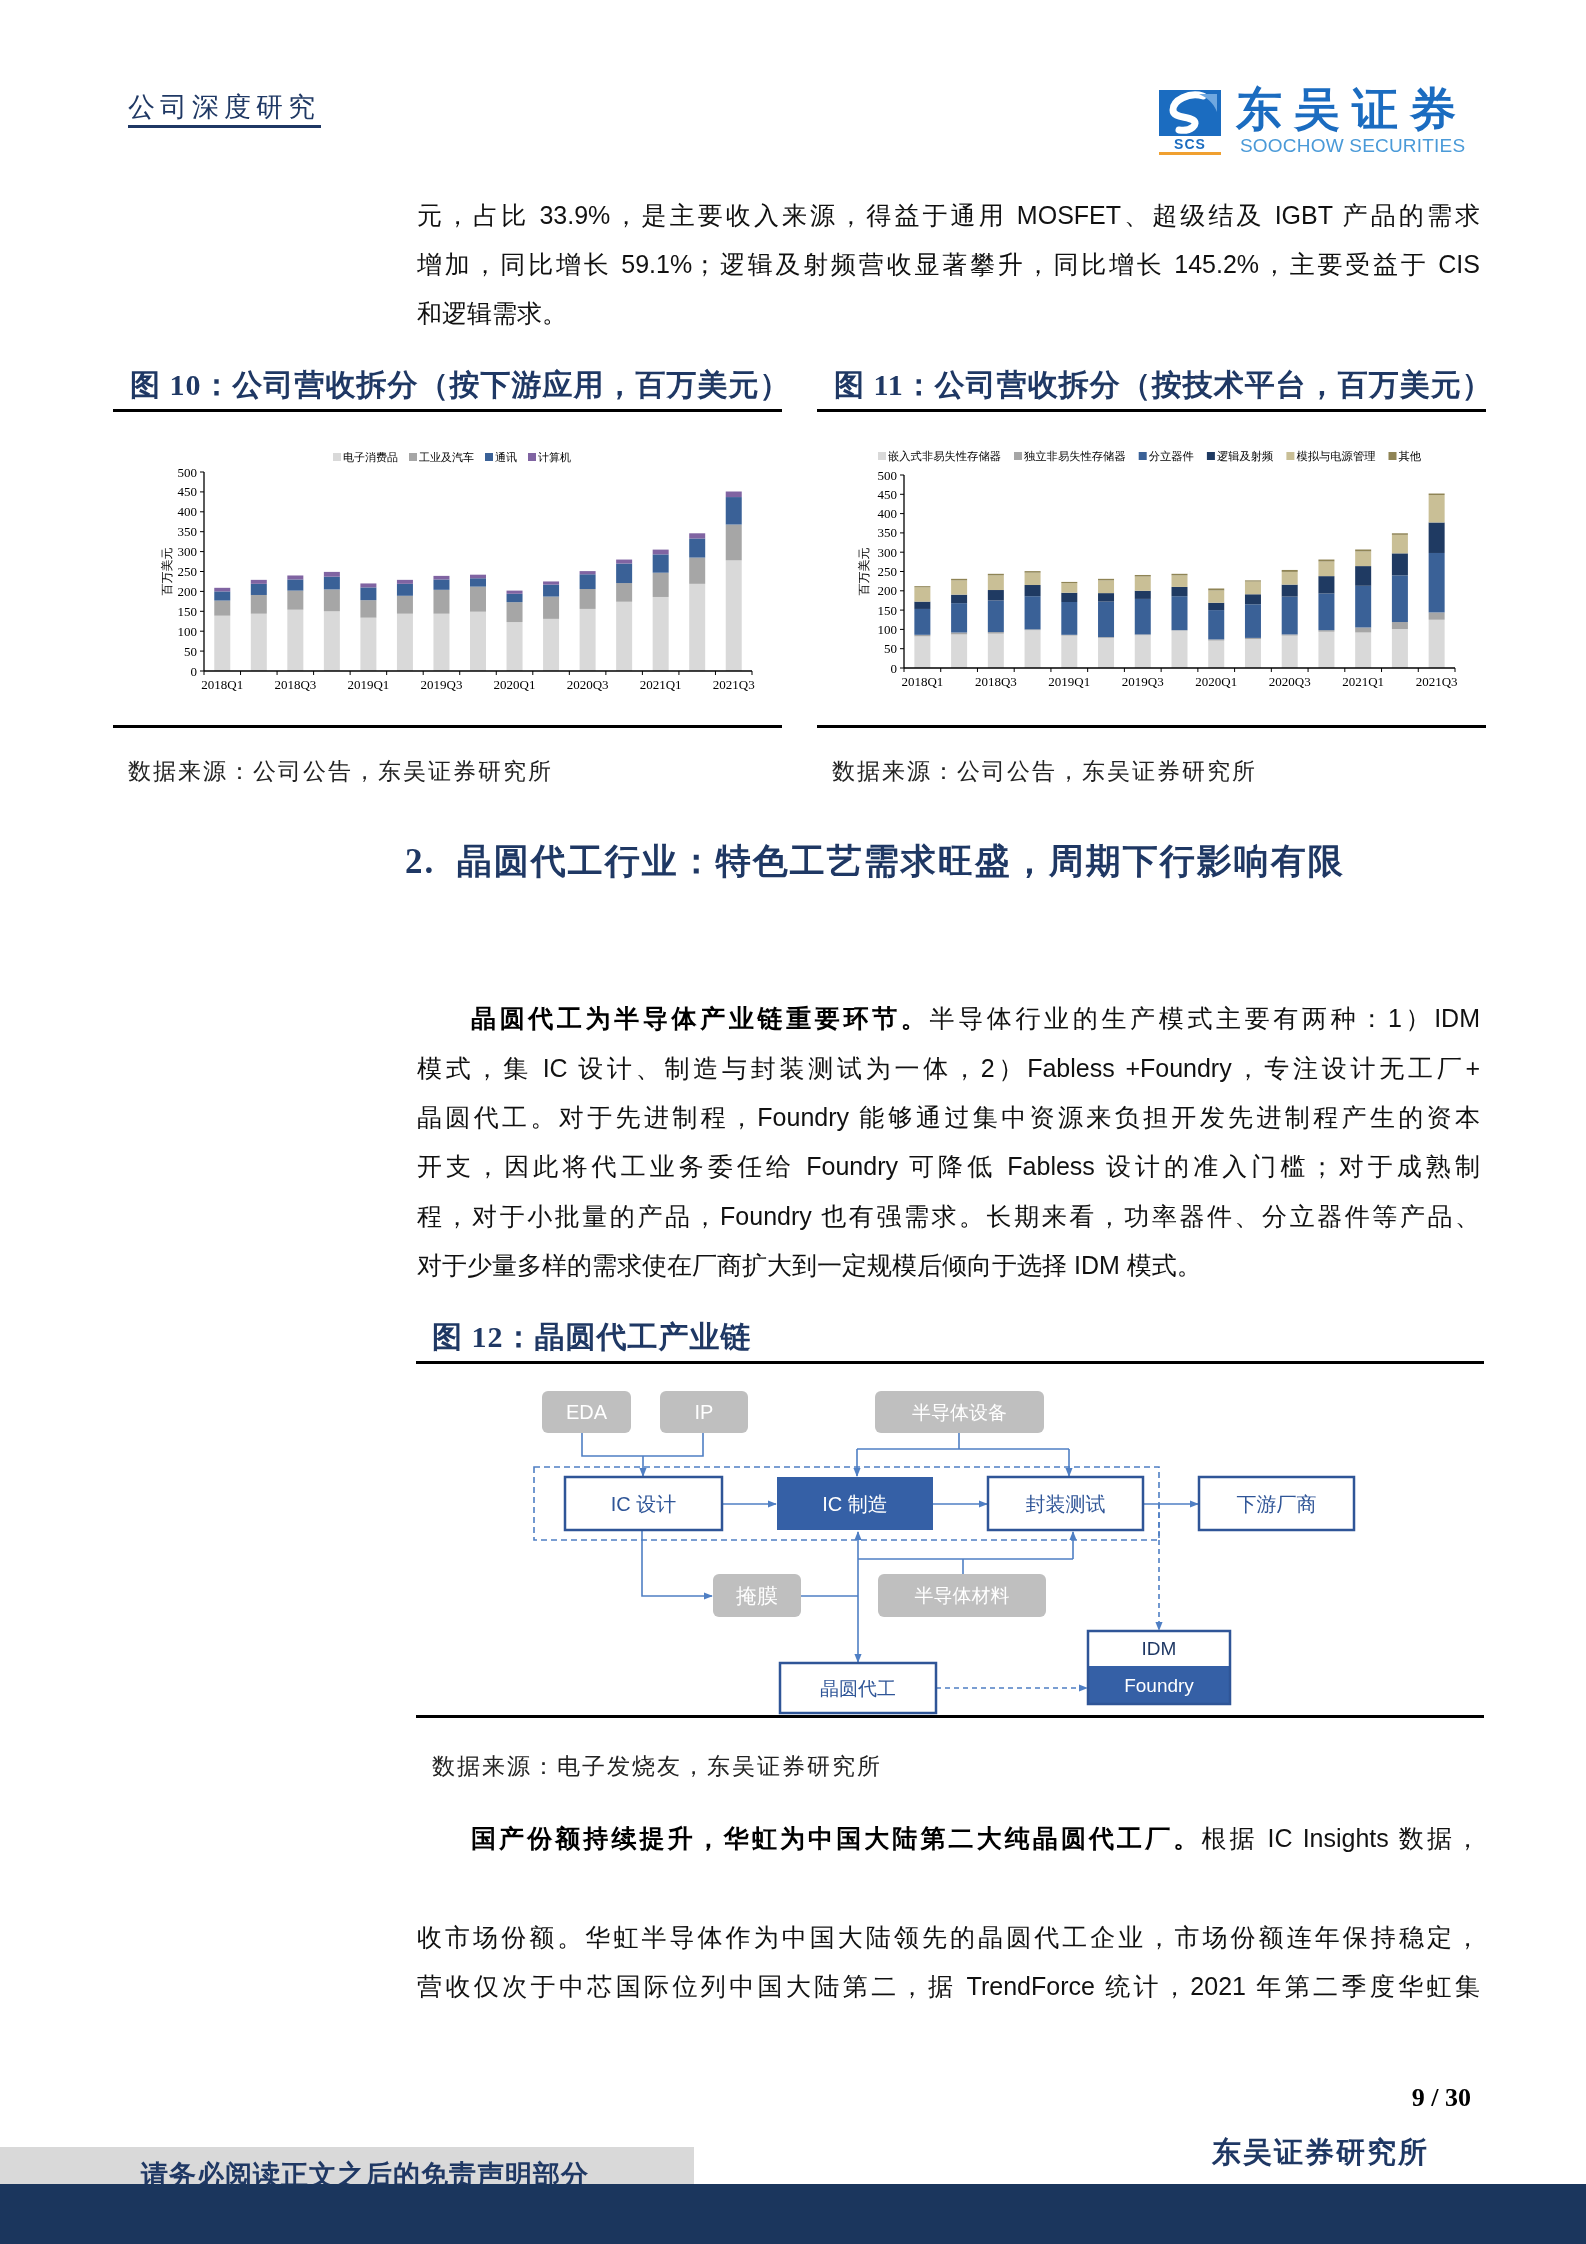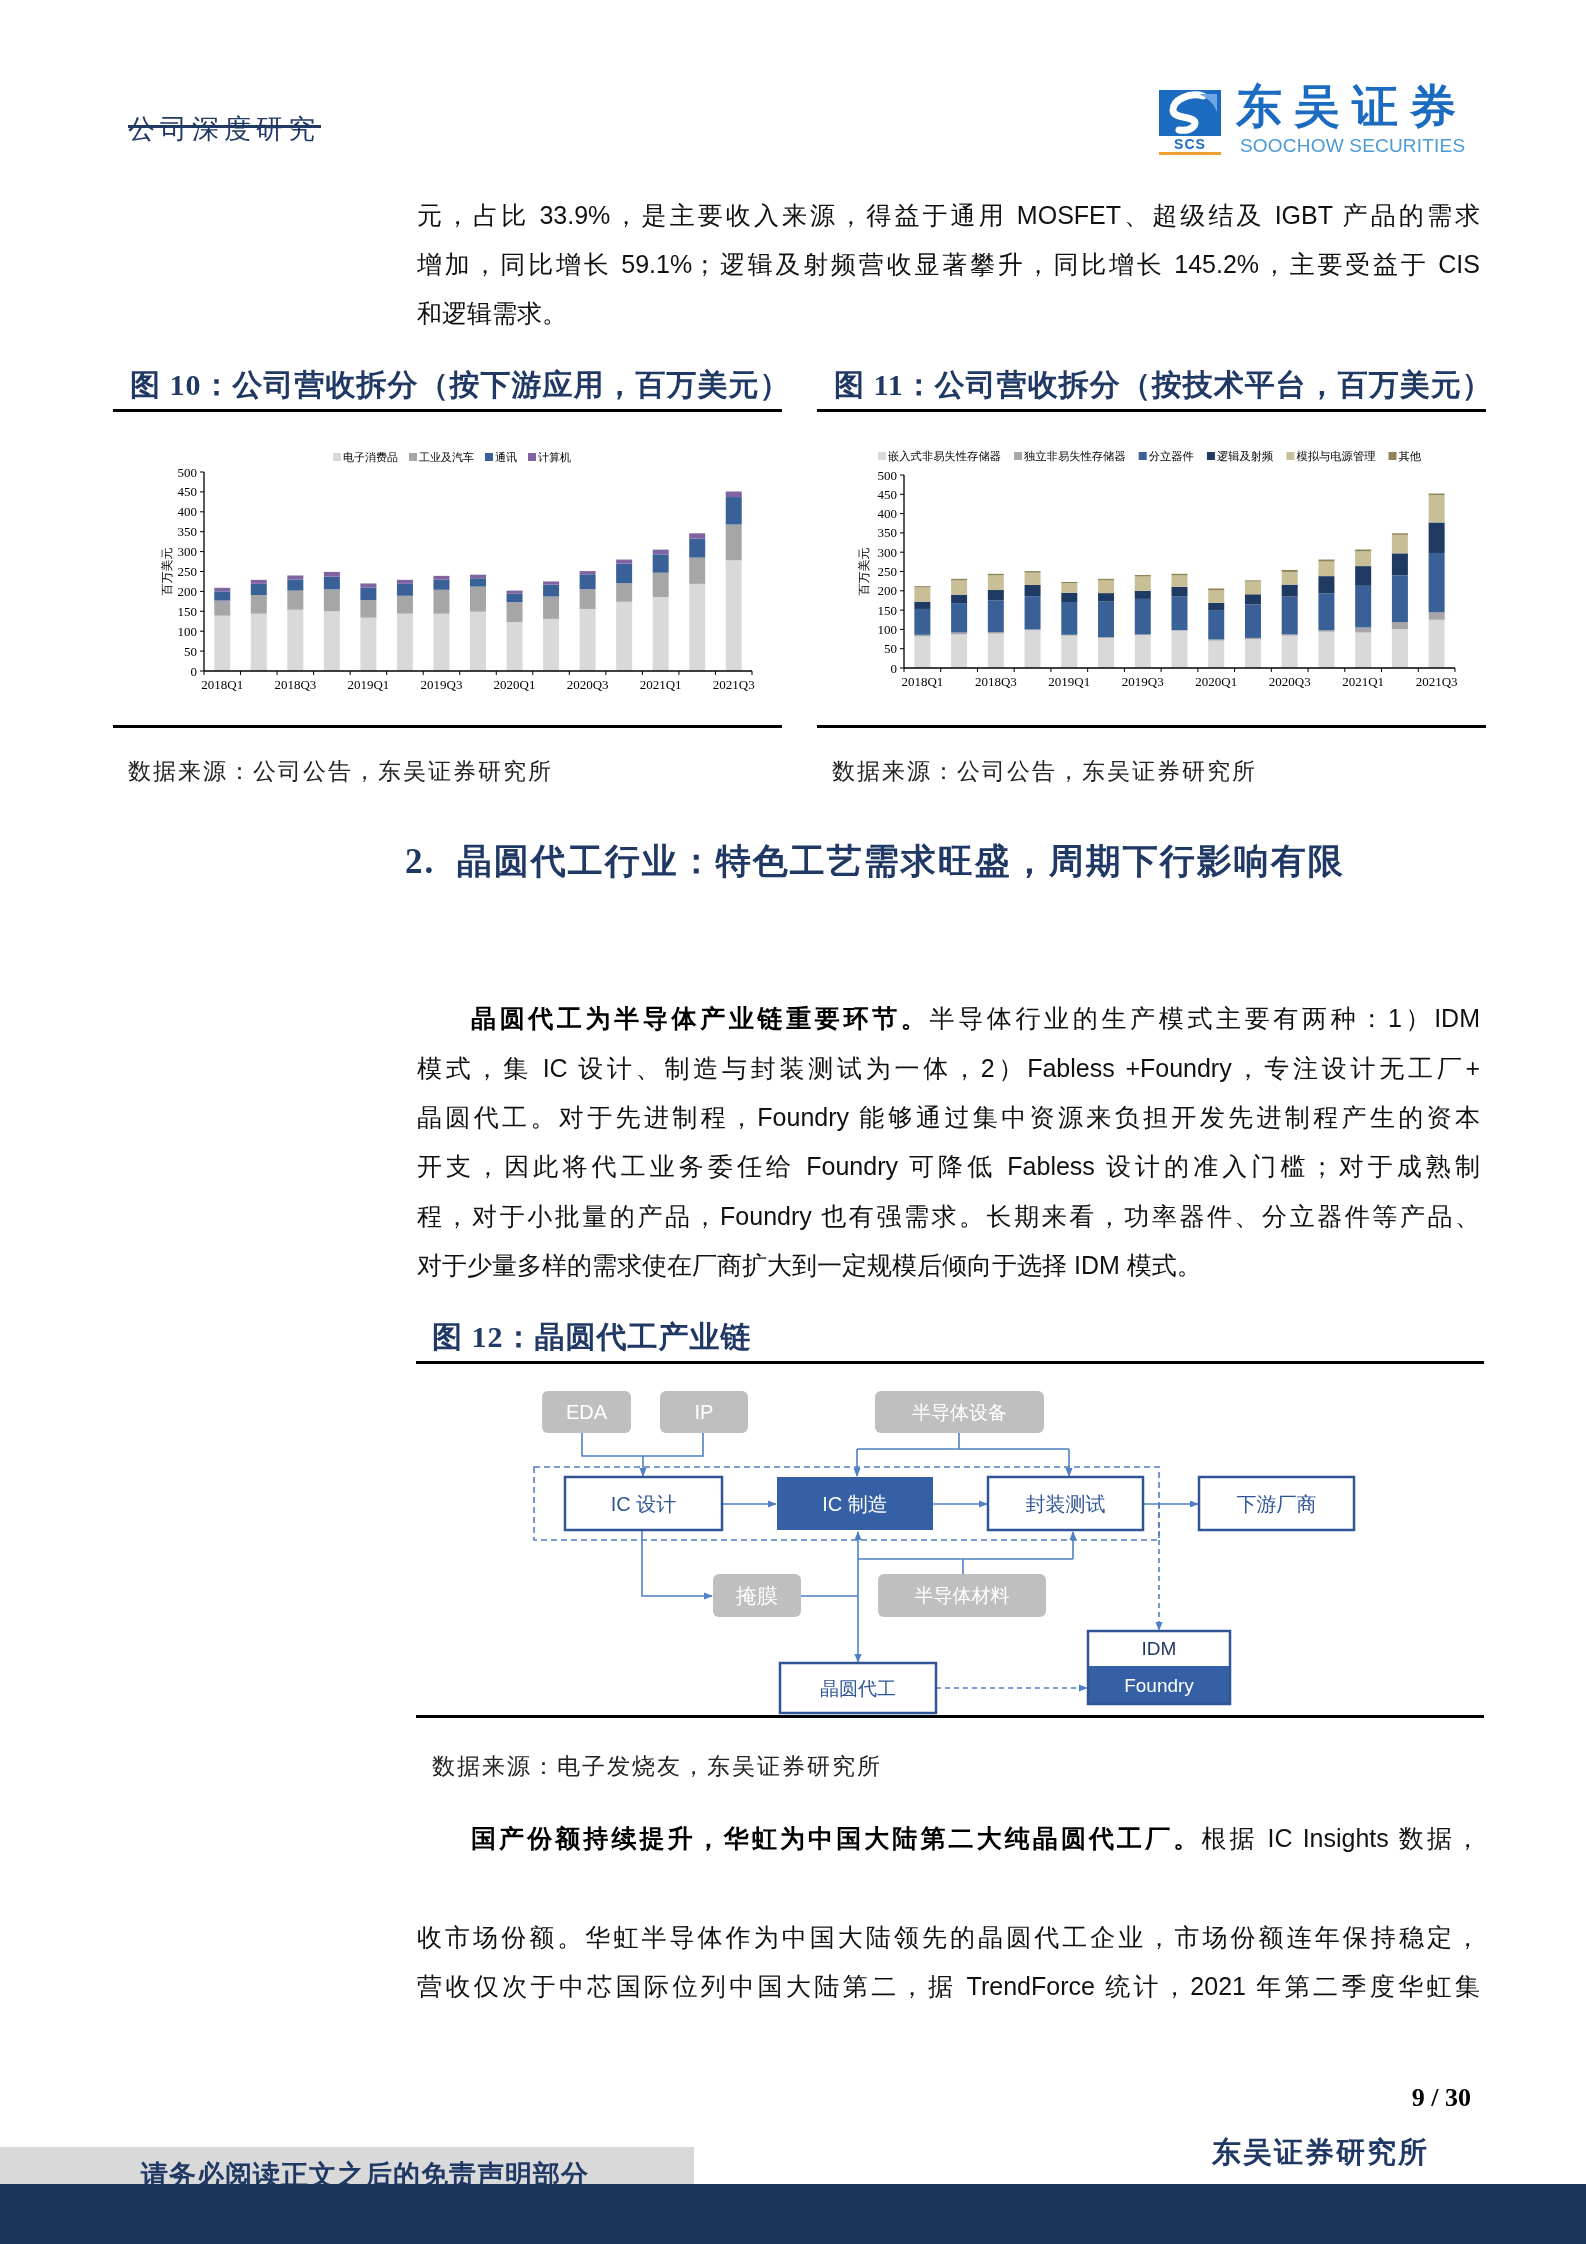--- a/index.html
+++ b/index.html
@@ -1,25 +1,25 @@
 <!DOCTYPE html>
 <html><head>
 <meta charset="utf-8">
 <style>
   html,body{margin:0;padding:0;background:#fff;}
   #page{position:relative;width:1586px;height:2244px;overflow:hidden;background:#fff;
         font-family:"Liberation Sans",sans-serif;color:#111;}
   .abs{position:absolute;}
-  .hdr-title{left:128px;top:93px;font-family:Liberation Sans, sans-serif;font-size:27px;line-height:32px;
-             color:#1f3864;letter-spacing:5px;white-space:nowrap;margin-top:20px;}
+  .hdr-title{left:128px;top:93px;font-family:Liberation Mono, monospace;font-size:27px;line-height:32px;
+             color:#1f3864;letter-spacing:5px;white-space:nowrap;}
   .hdr-underline{left:128px;top:125px;width:193px;height:3px;background:#1f3864;}
   .logo{left:1159px;top:88px;width:320px;height:70px;}
   .logo-icon{position:absolute;left:0;top:2px;}
   .logo-cn{position:absolute;left:77px;top:-4px;font-size:46px;line-height:52px;font-weight:bold;
-           color:#1b6cc0;letter-spacing:12px;white-space:nowrap;font-family:Liberation Mono, monospace;}
+           color:#1b6cc0;letter-spacing:12px;white-space:nowrap;font-family:Liberation Serif, serif;}
   .logo-en{position:absolute;left:81px;top:48px;font-size:19px;line-height:20px;color:#4a9ad8;
            white-space:nowrap;letter-spacing:0.2px;font-family:"Liberation Sans",sans-serif;}
   .line{position:absolute;left:417px;width:1063px;height:36px;line-height:36px;font-size:25px;color:#111;
         text-align:justify;text-align-last:justify;overflow:hidden;white-space:normal;}
   .line.indent{left:471px;width:1009px;}
   .line.last{text-align-last:left;}
   .lead{font-weight:bold;color:#000;}
   .fig-title{font-family:"Liberation Serif",serif;font-weight:bold;font-size:30px;line-height:30px;
              color:#1f3864;white-space:nowrap;letter-spacing:1px;}
   .rule{height:3px;background:#000;}

